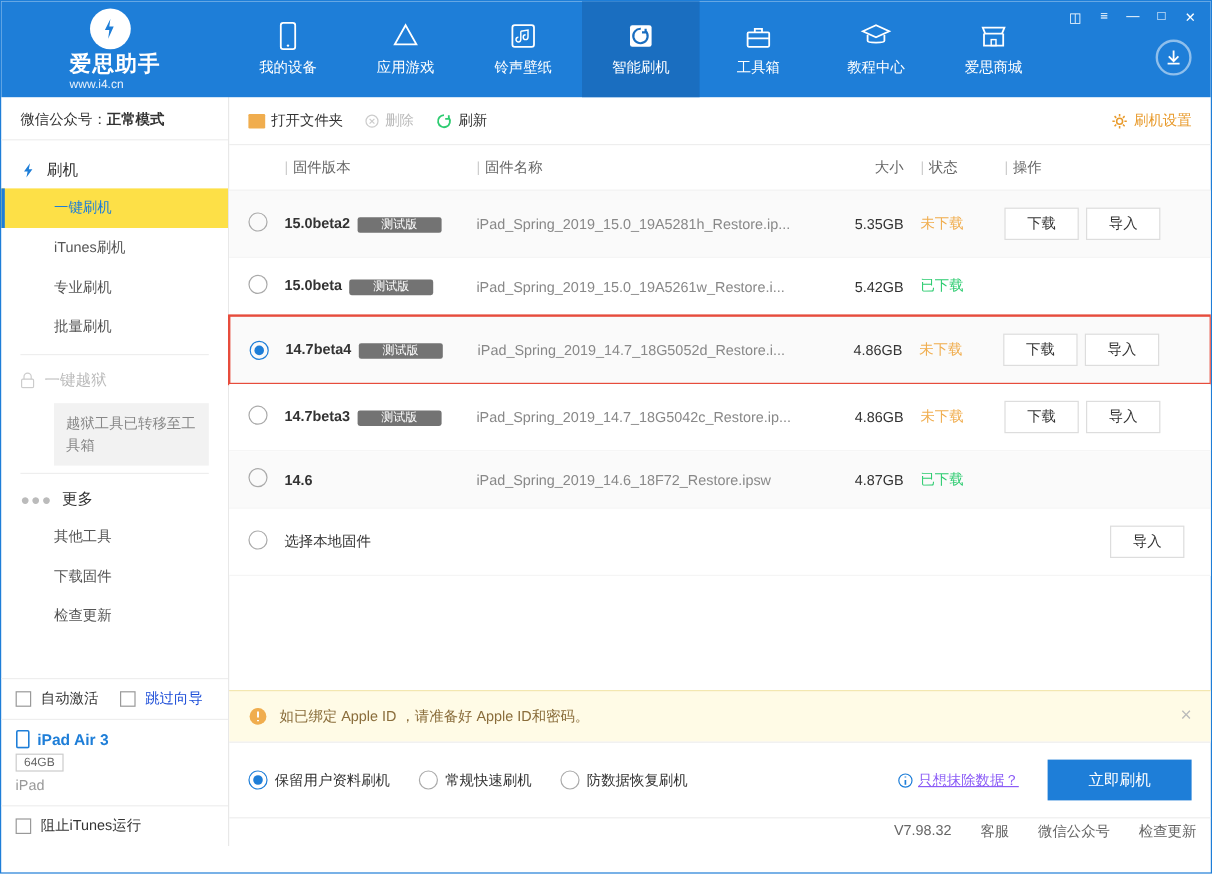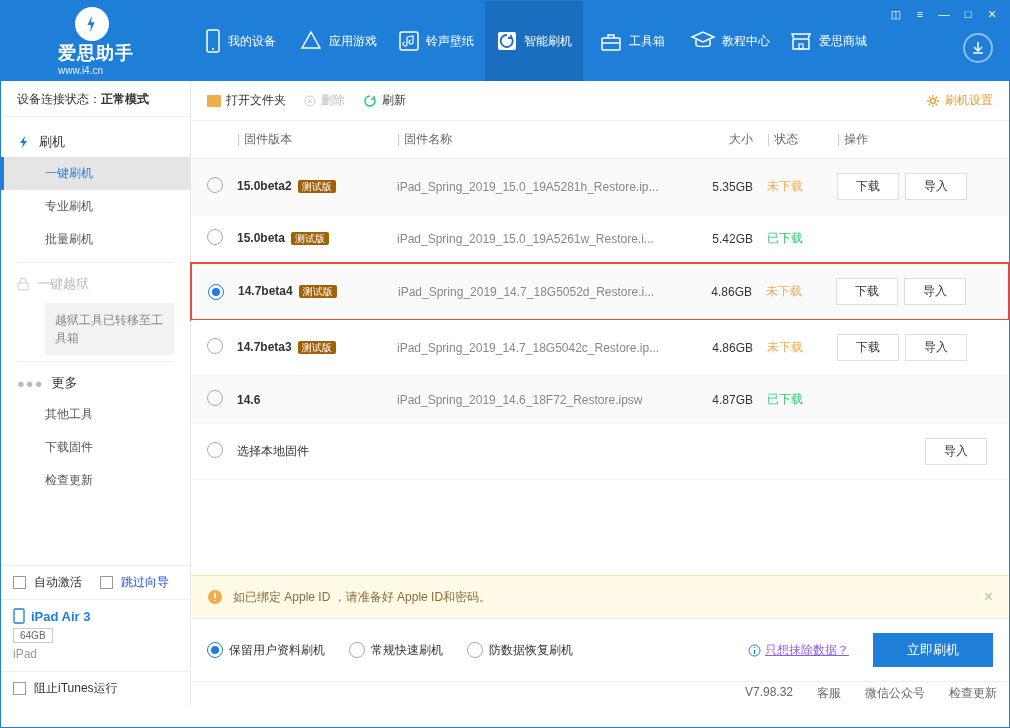--- a/index.html
+++ b/index.html
@@ -5,36 +5,36 @@
 * { margin: 0; padding: 0; box-sizing: border-box; }
 body { font-family: "Microsoft YaHei", sans-serif; font-size: 12px; color: #333; background: #fff; width: 1010px; height: 728px; overflow: hidden; border: 1px solid #1e7ed8; }
 .header { background: #1e7ed8; height: 80px; display: flex; align-items: center; position: relative; }
 .logo-area { display: flex; align-items: center; padding: 0 18px; width: 190px; flex-direction: column; }
 .logo-icon { width: 34px; height: 34px; background: #fff; border-radius: 50%; display: flex; align-items: center; justify-content: center; margin-right: 8px; }
 .logo-icon svg { width: 22px; height: 22px; }
 .logo-text { color: #fff; }
 .logo-title { font-size: 18px; font-weight: bold; letter-spacing: 1px; }
 .logo-sub { font-size: 10px; opacity: 0.9; }
 .nav-tabs { display: flex; height: 100%; }
-.nav-tab { width: 98px; display: flex; flex-direction: row; align-items: center; justify-content: center; color: #fff; cursor: pointer; gap: 6px; }
+.nav-tab { width: 98px; display: flex; flex-direction: column; align-items: center; justify-content: center; color: #fff; cursor: pointer; gap: 6px; }
 .nav-tab.active { background: #1a6ec0; align-items: center; }
 .nav-tab-icon { height: 24px; display: flex; align-items: center; justify-content: center; }
 .nav-tab-label { font-size: 12px; }
 .win-controls { position: absolute; top: 4px; right: 6px; display: flex; gap: 2px; }
 .win-btn { width: 22px; height: 18px; display: flex; align-items: center; justify-content: center; color: #fff; font-size: 11px; cursor: pointer; }
 .header-download { position: absolute; right: 16px; bottom: 18px; width: 30px; height: 30px; border: 2px solid rgba(255,255,255,0.5); border-radius: 50%; display: flex; align-items: center; justify-content: center; }
 .body-area { display: flex; height: 624px; }
 .sidebar { width: 190px; border-right: 1px solid #e8e8e8; display: flex; flex-direction: column; }
 .conn-status { height: 36px; line-height: 36px; padding: 0 16px; border-bottom: 1px solid #eee; font-size: 12px; }
 .conn-status b { font-weight: bold; }
 .side-section { padding: 10px 0; }
 .side-group { padding: 6px 16px; display: flex; align-items: center; gap: 8px; color: #333; font-size: 13px; text-align: center; }
 .side-group.muted { color: #bbb; }
 .side-item { padding: 8px 16px 8px 44px; font-size: 12px; cursor: pointer; color: #555; }
-.side-item.active { background: #e5e5e5; color: #1e7ed8; border-left: 3px solid #1e7ed8; padding-left: 41px; }
+.side-item.active { background: #fde047; color: #1e7ed8; border-left: 3px solid #1e7ed8; padding-left: 41px; }
 .side-note { margin: 4px 16px 4px 44px; background: #f2f2f2; padding: 8px 10px; font-size: 12px; color: #888; line-height: 1.5; }
 .side-divider { height: 1px; background: #eee; margin: 6px 16px; }
 .side-dots { display: inline-block; letter-spacing: 1px; color: #bbb; }
 .sidebar-bottom { margin-top: auto; border-top: 1px solid #eee; }
 .sb-row { padding: 8px 12px; display: flex; align-items: center; gap: 8px; }
 .chk { width: 13px; height: 13px; border: 1px solid #999; display: inline-block; }
 .device-card { padding: 8px 12px 10px; border-top: 1px solid #eee; }
 .device-name { color: #1e7ed8; font-weight: bold; font-size: 13px; display: flex; align-items: center; gap: 6px; }
 .device-badge { display: inline-block; border: 1px solid #ccc; padding: 1px 6px; font-size: 10px; color: #666; margin-top: 4px; }
 .device-type { color: #999; margin-top: 4px; }
@@ -50,21 +50,21 @@
 .col-size { width: 70px; text-align: right; }
 .col-status { width: 70px; text-align: left; padding-left: 14px; }
 .col-ops { width: 170px; text-align: left; padding-left: 14px; }
 .fw-row { display: flex; align-items: center; padding: 14px 16px; border-bottom: 1px solid #f5f5f5; background: #fff; }
 .fw-row.alt { background: #fafafa; }
 .fw-row.highlight { border: 2px solid #e74c3c; margin: -1px; }
 .radio { width: 16px; height: 16px; border: 1px solid #aaa; border-radius: 50%; display: inline-flex; align-items: center; justify-content: center; }
 .radio.on { border-color: #1e7ed8; }
 .radio.on::after { content: ""; width: 8px; height: 8px; background: #1e7ed8; border-radius: 50%; }
 .ver-label { font-weight: bold; margin-right: 6px; }
-.beta-badge { background: #a16207; color: #fff; font-size: 10px; padding: 1px 4px; border-radius: 2px; }
+.beta-badge { background: #737373; color: #fff; font-size: 10px; padding: 1px 20px; border-radius: 2px; }
 .fw-name { color: #888; font-size: 12px; }
 .st-orange { color: #f0ad4e; }
 .st-green { color: #2ecc71; }
 .btn { display: inline-block; border: 1px solid #ddd; background: #fff; padding: 4px 18px; font-size: 12px; cursor: pointer; margin-right: 6px; }
 .banner { background: #fffbe6; border-top: 1px solid #f3e7b0; padding: 12px 16px; display: flex; align-items: center; gap: 10px; color: #8a6d3b; }
 .banner-close { margin-left: auto; color: #bbb; font-size: 16px; cursor: pointer; }
 .flash-bar { padding: 14px 16px; display: flex; align-items: center; gap: 24px; border-top: 1px solid #eee; }
 .radio-opt { display: flex; align-items: center; gap: 6px; }
 .link-erase { color: #8b5cf6; text-decoration: underline; margin-left: auto; display: flex; align-items: center; gap: 4px; }
 .primary-btn { background: #1e7ed8; color: #fff; padding: 8px 34px; font-size: 13px; cursor: pointer; border: none; }
@@ -160,29 +160,30 @@
     <div class="win-btn">◫</div>
     <div class="win-btn">≡</div>
     <div class="win-btn">—</div>
     <div class="win-btn">□</div>
     <div class="win-btn">✕</div>
   </div>
 </div>
 
 <div class="body-area">
   <div class="sidebar">
-    <div class="conn-status"><span>设备连接状态：</span><b>正常模式</b></div>
+    <div class="conn-status"><span>微信公众号：</span><b>正常模式</b></div>
     <div class="side-section">
       <div class="side-group">
           <svg width="14" height="14" viewBox="0 0 14 14">
             <path d="M8 1L3 8h3l-1 5 5-7H7l1-5z" fill="#1e7ed8"></path>
           </svg>
           <span>刷机</span>
         </div>
       <div class="side-item active">一键刷机</div>
+      <div class="side-item">iTunes刷机</div>
       <div class="side-item">专业刷机</div>
       <div class="side-item">批量刷机</div>
       <div class="side-divider"></div>
       <div class="side-group muted">
           <svg width="12" height="14" viewBox="0 0 12 14">
             <rect x="1" y="6" width="10" height="7" rx="1" fill="none" stroke="#ccc"></rect>
             <path d="M3 6V4a3 3 0 016 0v2" fill="none" stroke="#ccc"></path>
           </svg>
           <span>一键越狱</span>
         </div>

